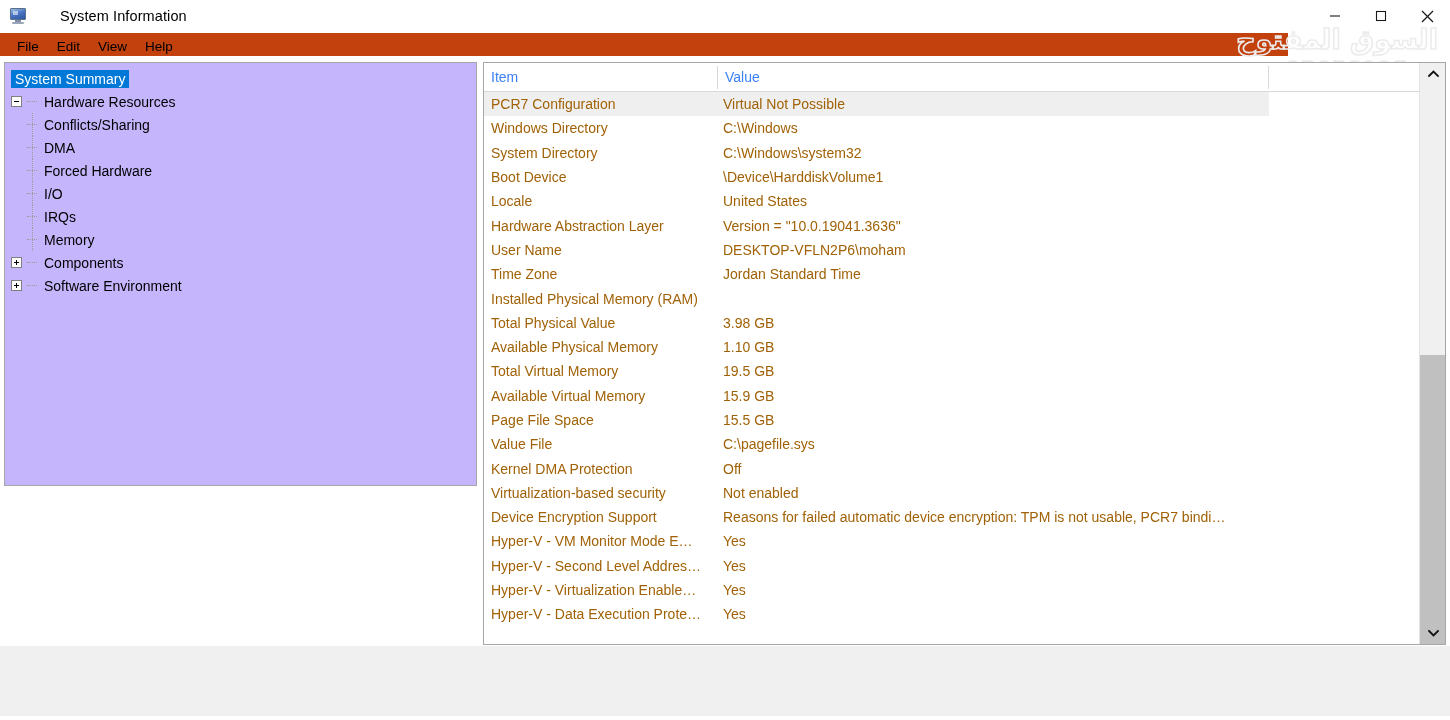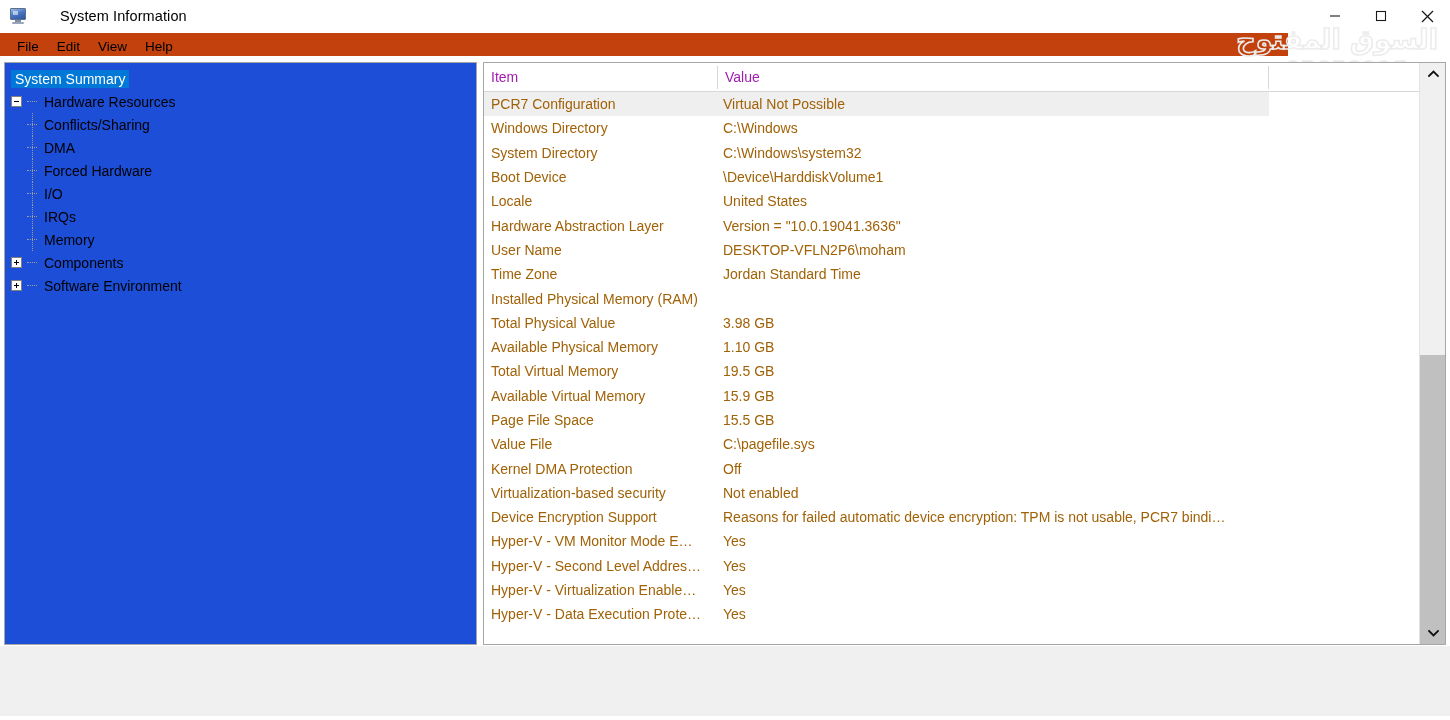--- a/index.html
+++ b/index.html
@@ -139,22 +139,22 @@
   .wm-en .dotcom {
     font-size: 11px;
     -webkit-text-stroke: 1.1px #e8e9ea;
     letter-spacing: 0;
   }
 
   
   .tree-panel {
     position: absolute;
     left: 4px; top: 62px;
-    width: 473px; height: 583px;
-    background: #1d4ed8;
+    width: 473px; height: 424px;
+    background: #c4b5fd;
     border: 1px solid #a6a6a6;
     overflow: hidden;
   }
   .tree-inner { padding: 4px 0 0 6px; }
   .tree-row {
     position: relative;
     height: 23px;
     display: flex;
     align-items: center;
     font-size: 14px;
@@ -219,21 +219,21 @@
     border-bottom: 1px solid #d8d8d8;
     background: #ffffff;
   }
   .list-header .col {
     position: absolute;
     top: 0;
     height: 28px;
     display: flex;
     align-items: center;
     font-size: 14px;
-    color: #a21caf;
+    color: #3b82f6;
     padding-left: 7px;
   }
   .list-header .col.item { left: 0; width: 233px; }
   .list-header .col.value { left: 234px; width: 550px; }
   .hdr-sep {
     position: absolute;
     left: 233px; top: 3px;
     width: 1px; height: 23px;
     background: #d8d8d8;
   }

